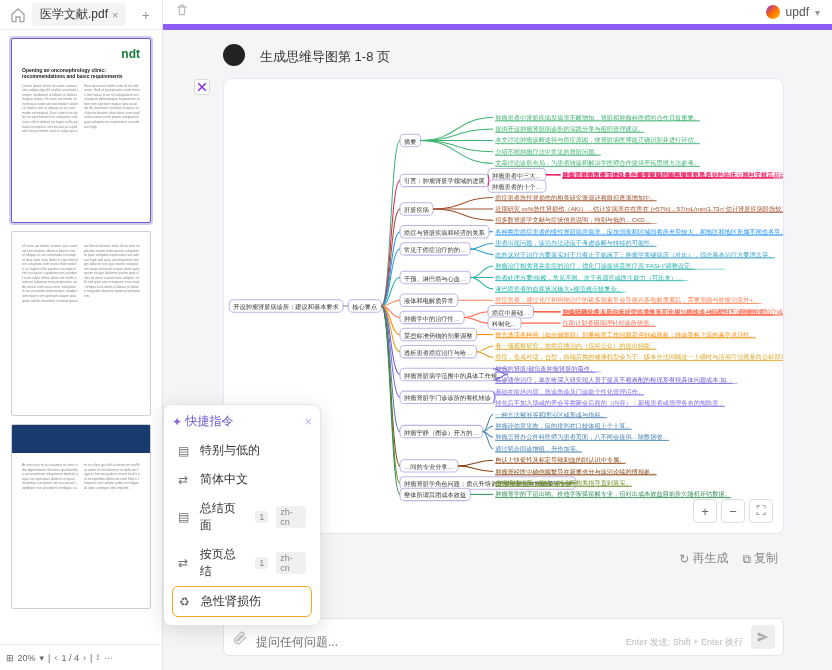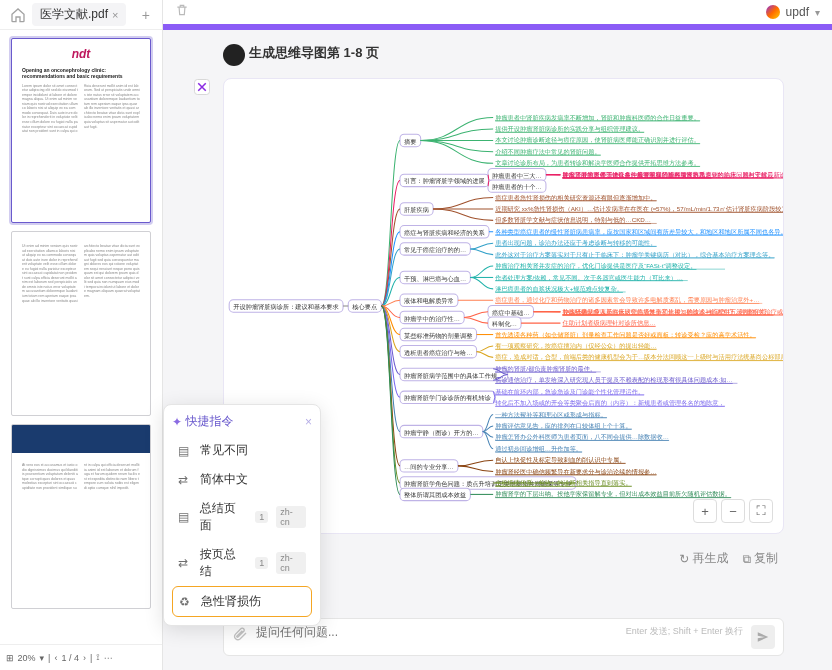--- a/index.html
+++ b/index.html
@@ -9,39 +9,39 @@
 .sidebar { position: absolute; left: 0; top: 0; width: 163px; height: 670px; background: #fff; border-right: 1px solid #e5e5e5; display: flex; flex-direction: column; }
 .tabs { display: flex; align-items: center; height: 30px; border-bottom: 1px solid #eee; padding: 0 4px; font-size: 12px; }
 .home-icon { width: 16px; height: 16px; margin: 0 6px; opacity: .6; }
 .tab-item { display: flex; align-items: center; padding: 3px 8px; background: #f4f4f6; border-radius: 4px; gap: 4px; }
 .close-x { opacity: .5; font-size: 11px; }
 .plus-tab { margin-left: auto; opacity: .5; font-size: 14px; padding: 0 8px; }
 
 .thumbs { flex: 1; overflow: hidden; padding: 8px; display: flex; flex-direction: column; align-items: center; gap: 8px; }
 .thumb { width: 140px; height: 185px; background: #fff; border: 1px solid #d0d0d4; border-radius: 2px; padding: 8px 10px; font-size: 4px; color: #888; line-height: 1.3; position: relative; }
 .thumb.sel { border-color: #6a5acd; box-shadow: 0 0 0 2px rgba(106,90,205,.3); }
-.thumb .logo { color: #be185d; font-weight: bold; font-size: 12px; text-align: center; font-style: italic; }
+.thumb .logo { color: #15803d; font-weight: bold; font-size: 12px; text-align: right; }
 .thumb .title { font-size: 5px; color: #222; font-weight: bold; margin: 4px 0; }
 .thumb .txt { column-count: 2; column-gap: 6px; font-size: 3.5px; word-break: break-all; }
 .thumb.p2 .txt { column-count: 2; margin-top: 4px; }
 .thumb.p3 { background: linear-gradient(#1a3b6e 0 28px, #fff 28px); }
 
 .toolbar-bot { height: 26px; border-top: 1px solid #eee; display: flex; align-items: center; gap: 4px; padding: 0 6px; font-size: 9px; color: #666; }
 .toolbar-bot span { display: inline-flex; }
 
 
 .main { position: absolute; left: 163px; top: 0; right: 0; height: 670px; display: flex; flex-direction: column; }
 .top-bar { height: 30px; display: flex; align-items: center; padding: 0 12px; gap: 8px; border-bottom: 6px solid #8b5cf6; background: #fff; }
 .top-bar .trash { opacity: .5; }
 .top-bar .right { margin-left: auto; display: flex; align-items: center; gap: 6px; }
 .brand-dot { width: 14px; height: 14px; border-radius: 50%; background: linear-gradient(135deg, #8a2be2, #ff6a00, #ffcc00); }
 .brand-txt { font-size: 12px; color: #555; }
 
 .chat { flex: 1; padding: 14px 48px 4px 60px; display: flex; flex-direction: column; gap: 12px; overflow: hidden; }
-.user-msg { display: flex; align-items: flex-start; gap: 4px; font-weight: bold; }
+.user-msg { display: flex; align-items: flex-end; gap: 15px; }
 .avatar { width: 22px; height: 22px; border-radius: 50%; background: #222; }
 .msg-txt { font-size: 13px; }
 
 .mindmap-card { flex: 1; background: #fff; border: 1px solid #e9e6f5; border-radius: 8px; position: relative; overflow: hidden; }
 .mm-icon { position: absolute; left: -30px; top: 0; width: 18px; height: 18px; }
 
 
 .mm { width: 100%; height: 100%; }
 
 .card-ctrls { position: absolute; right: 10px; bottom: 10px; display: flex; gap: 4px; }
@@ -58,21 +58,21 @@
 .q-item.sel { border: 1.5px solid #f5a623; border-radius: 6px; }
 .badge { font-size: 9px; background: #f0f0f0; border-radius: 3px; padding: 1px 4px; color: #888; }
 .q-ic { width: 14px; height: 14px; display: inline-block; opacity: .7; }
 
 
 .input-bar { padding: 10px 48px 14px 60px; display: flex; flex-direction: column; gap: 8px; }
 .inp-row1 { display: flex; align-items: center; justify-content: space-between; }
 .chip { display: inline-flex; align-items: center; gap: 4px; font-size: 11px; padding: 4px 10px; border: 1px solid #d9d3f0; border-radius: 12px; background: #fff; color: #6a5acd; }
 .lang-sel { display: flex; align-items: center; gap: 6px; font-size: 11px; color: #666; }
 .lang-sel select { font-size: 11px; border: 1px solid #ddd; border-radius: 4px; padding: 2px 6px; background: #fff; }
-.inp-row2 { display: flex; align-items: flex-start; gap: 8px; background: #fff; border: 1px solid #e5e5e5; border-radius: 6px; padding: 6px 8px; }
+.inp-row2 { display: flex; align-items: flex-end; gap: 8px; background: #fff; border: 1px solid #e5e5e5; border-radius: 6px; padding: 6px 8px; }
 .inp-row2 input { flex: 1; border: none; outline: none; font-size: 12px; color: #333; }
 .hint { font-size: 9px; color: #bbb; }
 .send-btn { width: 24px; height: 24px; background: #eee; border-radius: 4px; display: flex; align-items: center; justify-content: center; }
 
 svg text { font-size: 6px; }
 .node-box { fill: #fff; stroke: #bfb3e6; stroke-width: 1; rx: 4; }
 </style>
 </head>
 <body>
 
@@ -336,21 +336,21 @@
 
   <div class="quick-pop">
     <div class="hdr">
       <span style="color:#8a6be2">✦</span>&nbsp;
       <span>快捷指令</span>
       <span class="close">×</span>
     </div>
     <div id="q-items">
         <div class="q-item">
           <span class="q-ic">▤</span>
-          <span>常见不同</span>
+          <span>特别与低的</span>
         </div>
         <div class="q-item">
           <span class="q-ic">⇄</span>
           <span>简体中文</span>
         </div>
         <div class="q-item">
           <span class="q-ic">▤</span>
           <span>总结页面</span>
           <span class="badge">1</span>
           <span class="badge">zh-cn</span>

